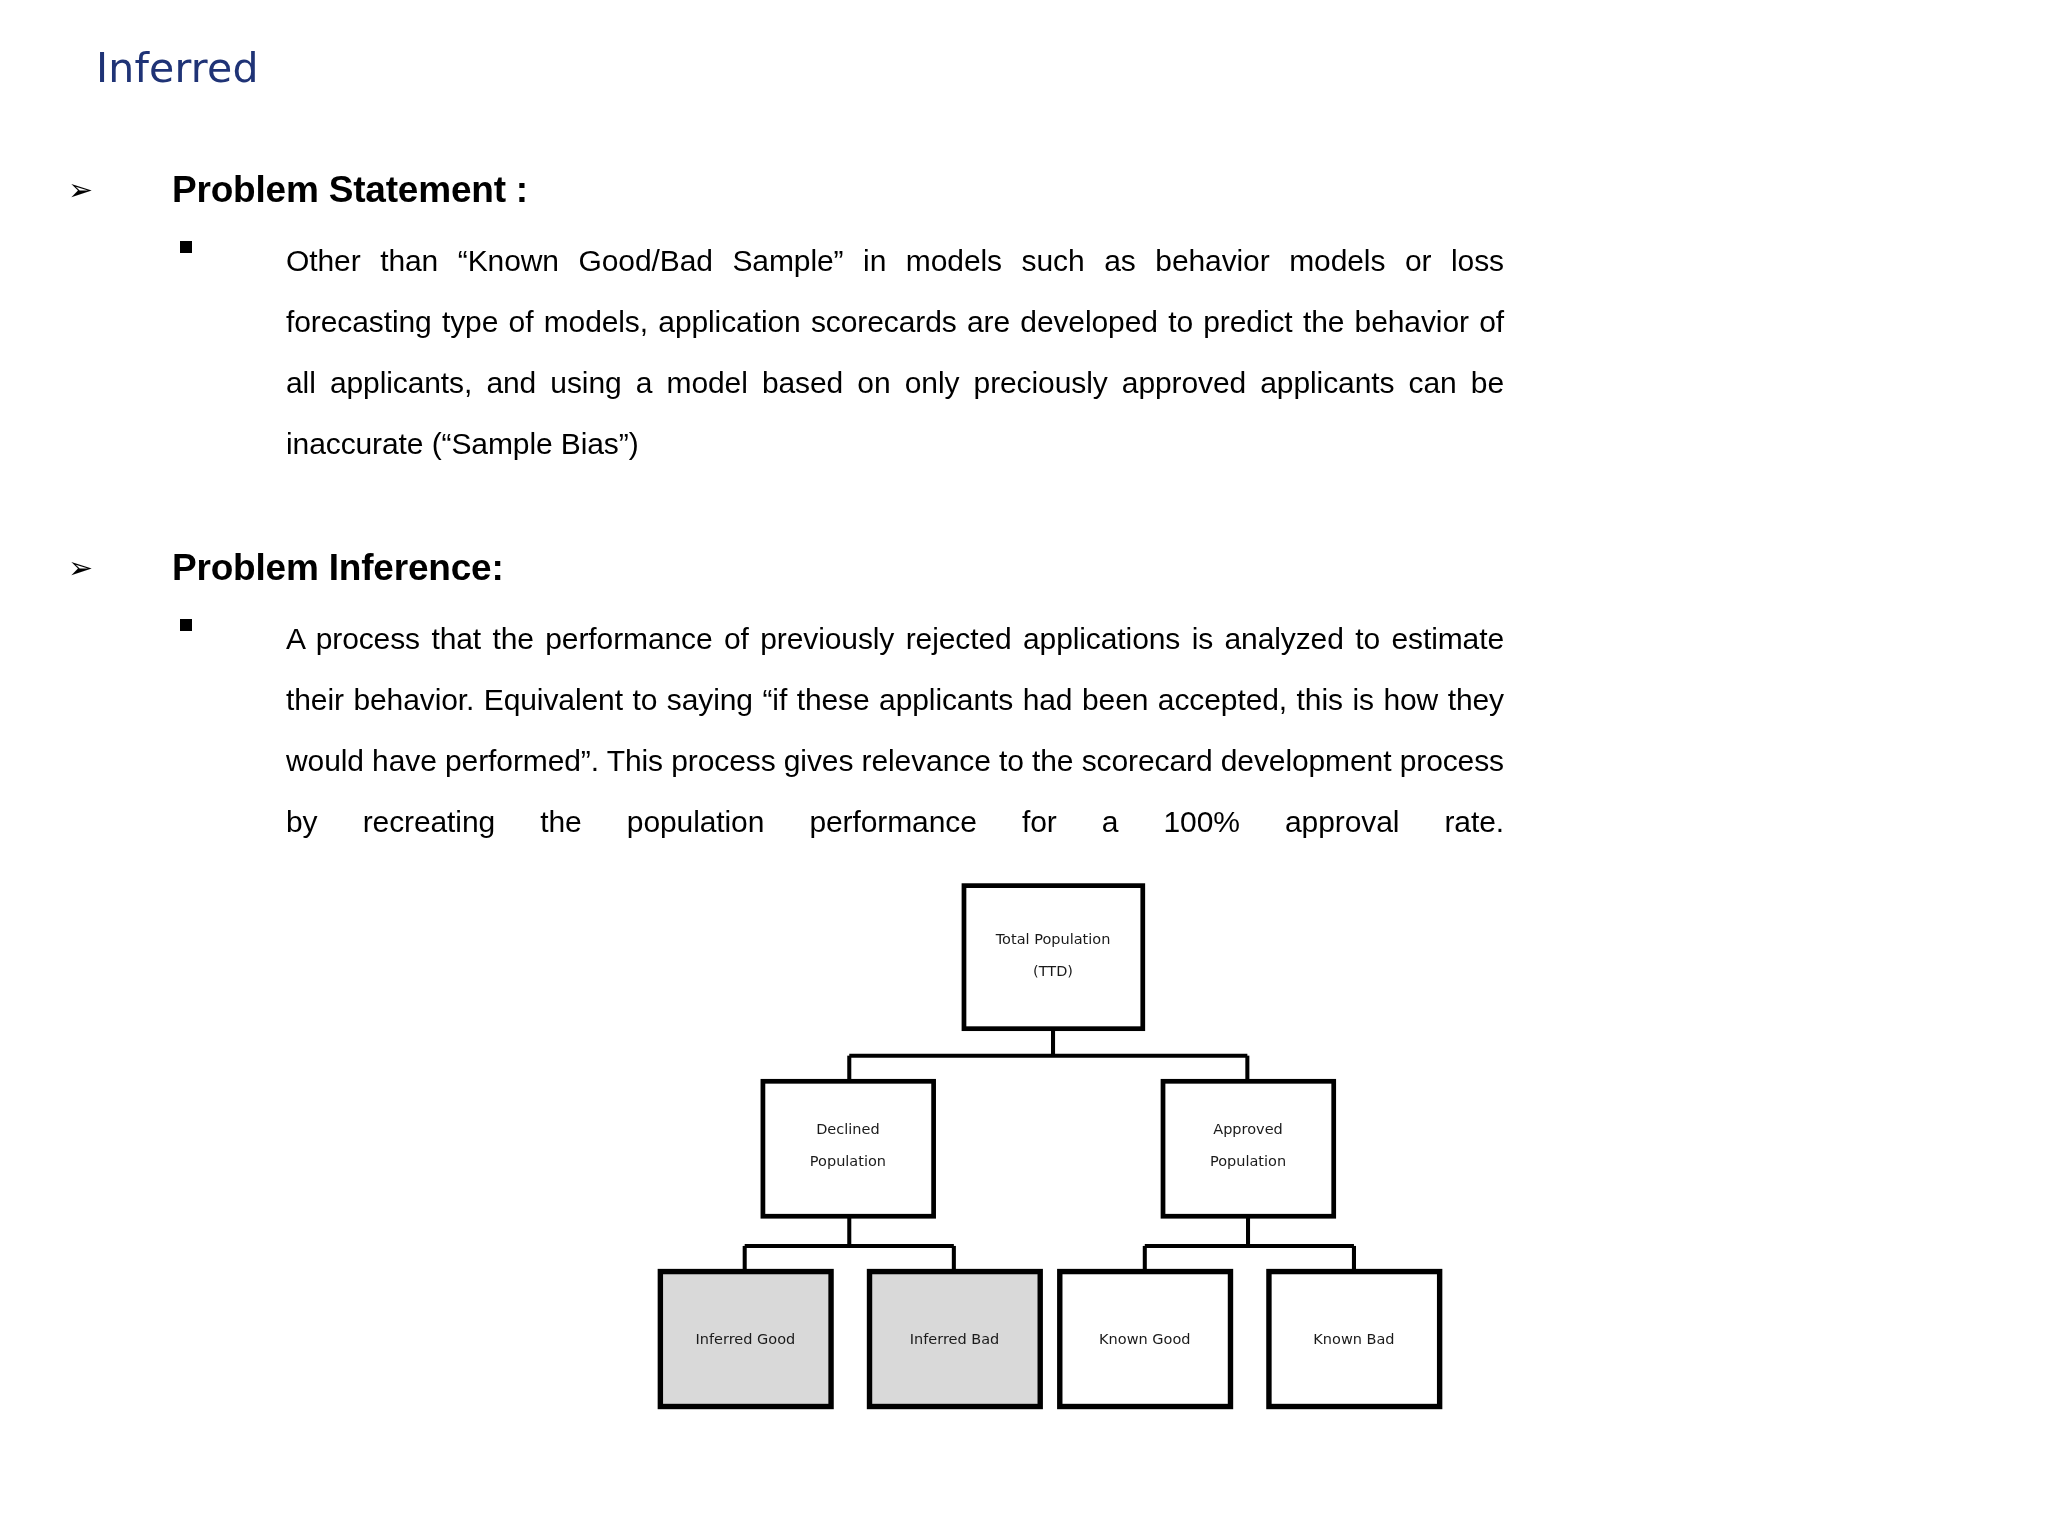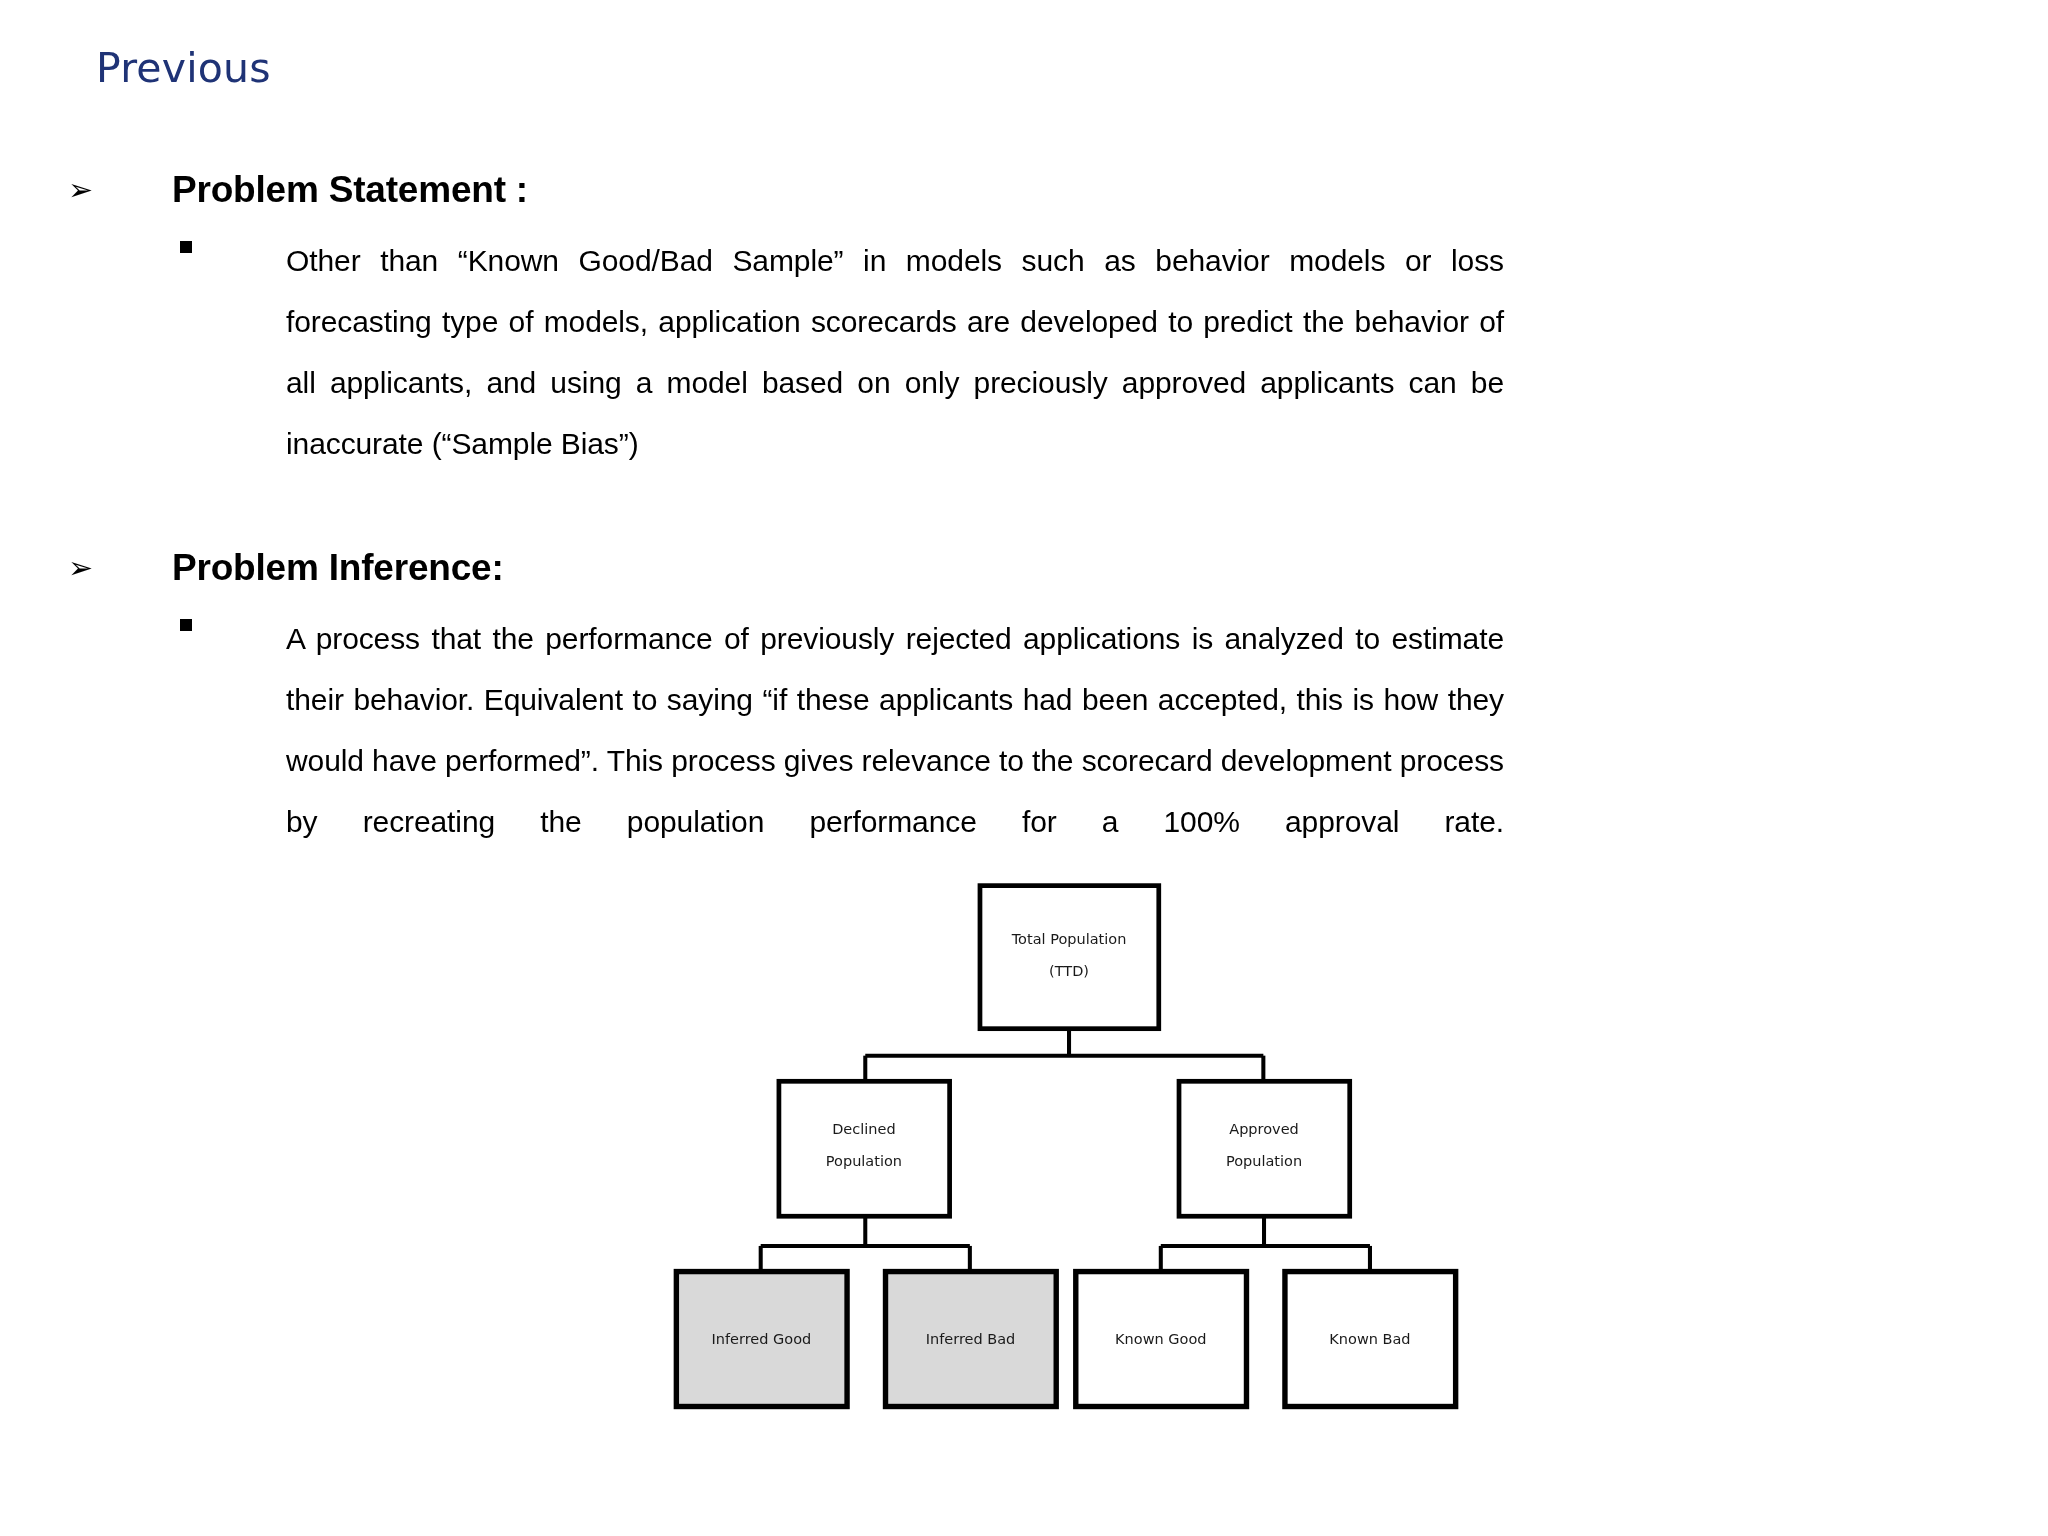--- a/index.html
+++ b/index.html
@@ -89,38 +89,38 @@
     display: inline-block;
     width: 100%;
   }
 
   .gap-sm { height: 14px; }
   .gap-md { height: 50px; }
 
   
   .diagram {
     position: absolute;
-    left: 616px;
+    left: 600px;
     top: 860px;
     width: 900px;
     height: 560px;
   }
   .diagram svg { display: block; }
   .node-label {
     font-family: "DejaVu Sans", sans-serif;
     font-size: 21.5px;
     fill: #1a1a1a;
     text-anchor: middle;
     dominant-baseline: middle;
   }
 </style>
 </head>
 <body>
 
-<div class="slide-title">Previous</div>
+<div class="slide-title">Inferred</div>
 
 <div class="body">
 
   <div class="lvl1">
     <span class="arrow-bullet">➢</span>
     <span class="lvl1-label">Problem Statement :</span>
   </div>
 
   <div class="lvl2">
     <span class="sq-bullet"></span>

